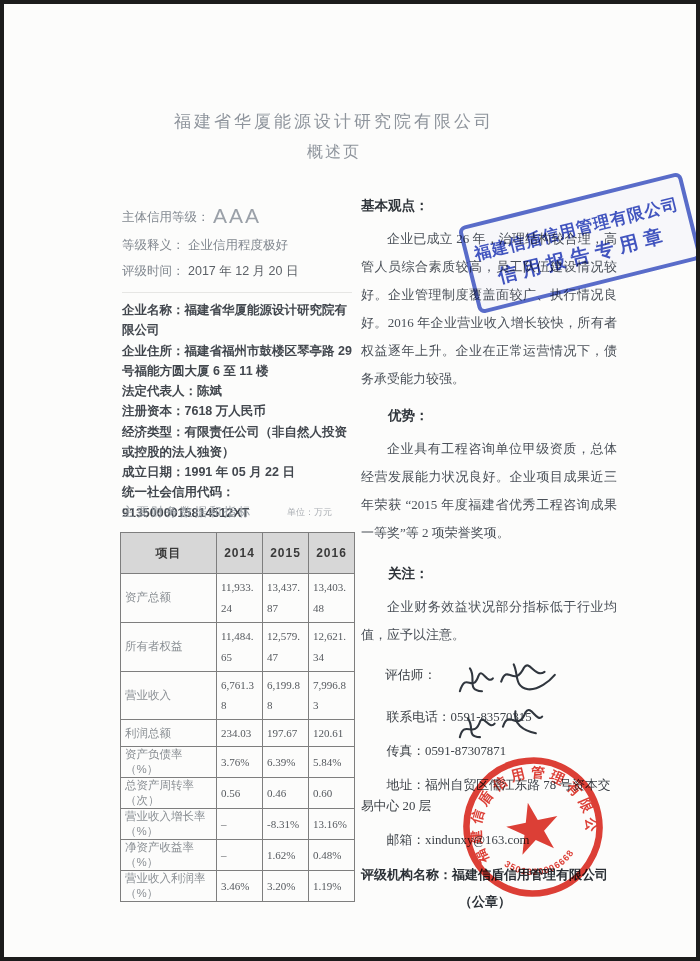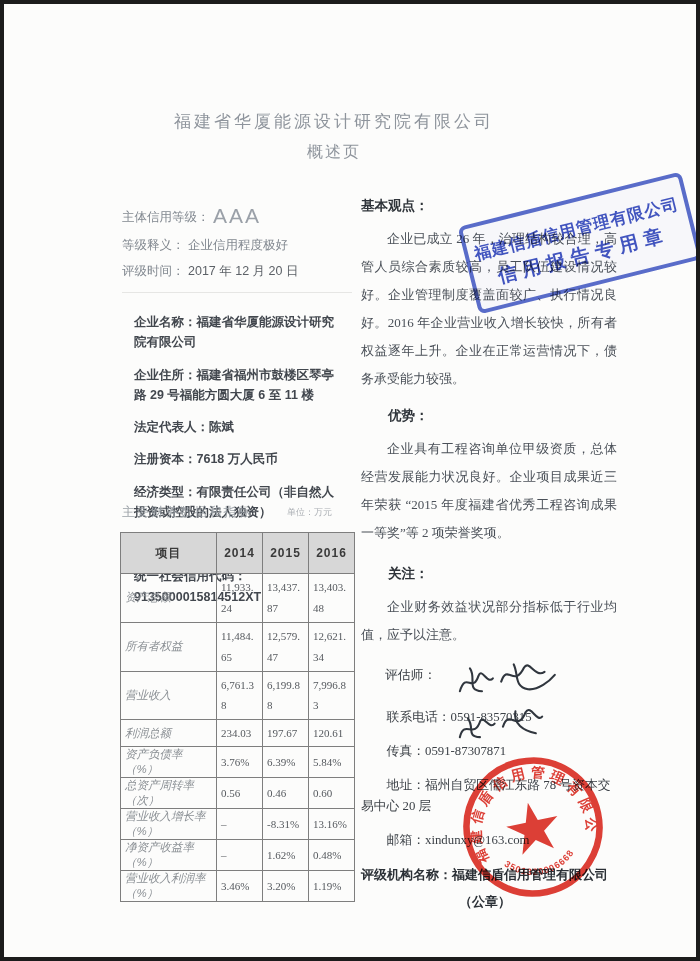--- a/index.html
+++ b/index.html
@@ -13,29 +13,29 @@
     color:#8e949c;font-size:17px;letter-spacing:3px;font-weight:500;}
   .doc-subtitle{position:absolute;top:138px;left:0;width:660px;text-align:center;
     color:#8e949c;font-size:16px;letter-spacing:2px;font-weight:500;}
   
   .rating-block{position:absolute;left:118px;top:200px;width:235px;color:#80878f;font-size:12.5px;}
   .rating-line{margin-bottom:9px;white-space:nowrap;}
   .grade-value{font-size:21px;color:#9aa0a8;letter-spacing:2px;font-weight:400;vertical-align:-2px;}
   .rating-sep{position:absolute;left:118px;top:288px;width:230px;border-top:1px solid #e6e6e4;}
   .company-block{position:absolute;left:118px;top:296px;width:236px;
     font-size:12.5px;font-weight:700;color:#42474e;line-height:1.62;}
-  .company-field{margin:12px;}
+  .company-field{margin:0;}
   .fin-title{position:absolute;left:118px;top:500px;color:#9aa0a6;font-size:12.5px;letter-spacing:2px;}
   .fin-unit{position:absolute;left:283px;top:502px;color:#abafb4;font-size:9px;}
   
   table.fin{position:absolute;left:116px;top:528px;border-collapse:collapse;table-layout:fixed;}
   table.fin th,table.fin td{border:1px solid #7e7e7e;box-sizing:border-box;}
   table.fin th{background:#d7d7d7;color:#3a3a3a;font-size:12px;font-weight:700;
     height:41px;text-align:center;letter-spacing:1px;}
-  td.lbl{width:96px;color:#8a8f94;font-size:11.5px;padding:4px 4px;text-align:left;font-style:italic;}
+  td.lbl{width:96px;color:#8a8f94;font-size:11.5px;padding:4px 4px;text-align:left;}
   td.val{width:46px;color:#55595e;font-size:11px;text-align:left;padding:3px 4px;
     word-break:break-all;line-height:1.9;font-family:"Liberation Serif",serif;}
   tr.short td{height:27px;padding-top:0;padding-bottom:0;}
   
   .right-col{position:absolute;left:357px;top:193px;width:256px;color:#4a5058;}
   .sec-head{font-size:13.5px;font-weight:700;color:#2f343a;margin:0 0 10px 0;}
   .sec-head.indent{text-indent:2em;}
   .para{font-family:"Liberation Serif",serif;font-size:13px;line-height:28px;
     margin:0 0 14px 0;text-indent:2em;color:#4a5058;text-align:justify;}
   .contact{font-family:"Liberation Serif",serif;font-size:12.8px;color:#3c4147;}

